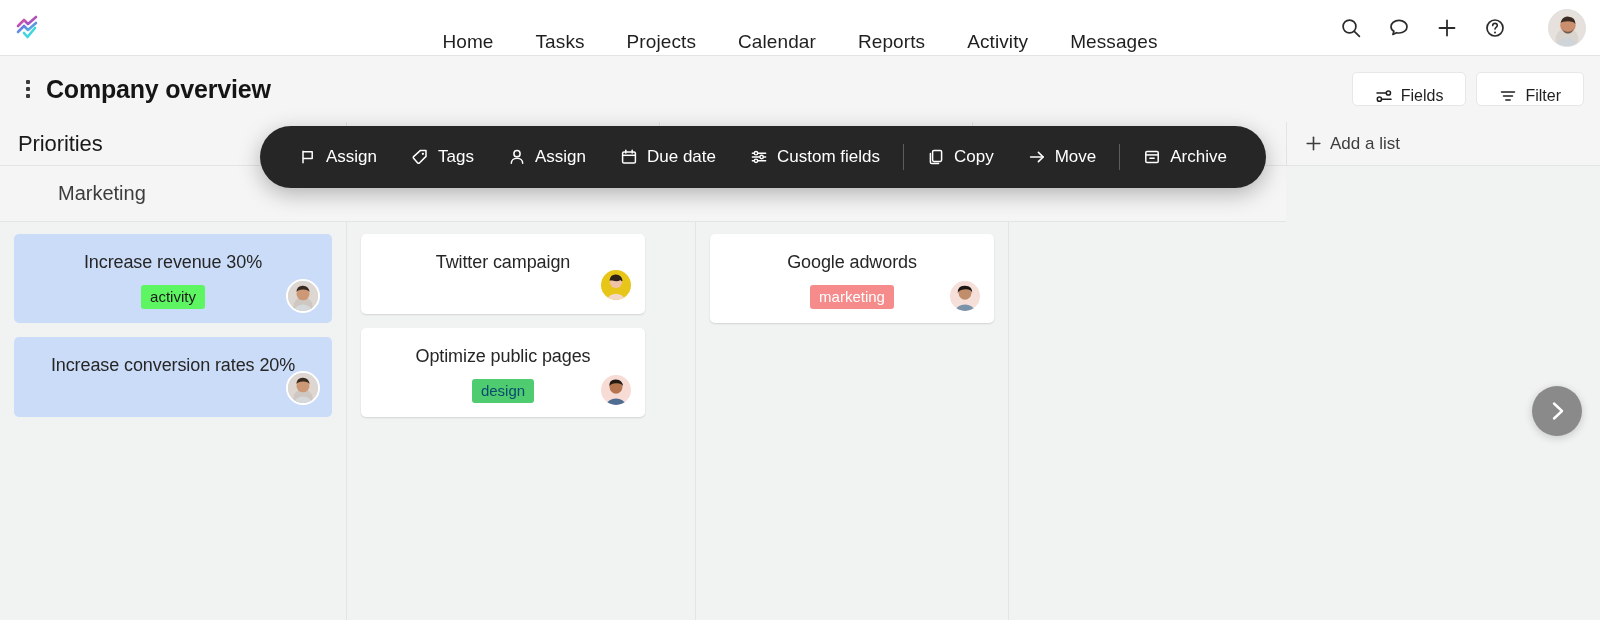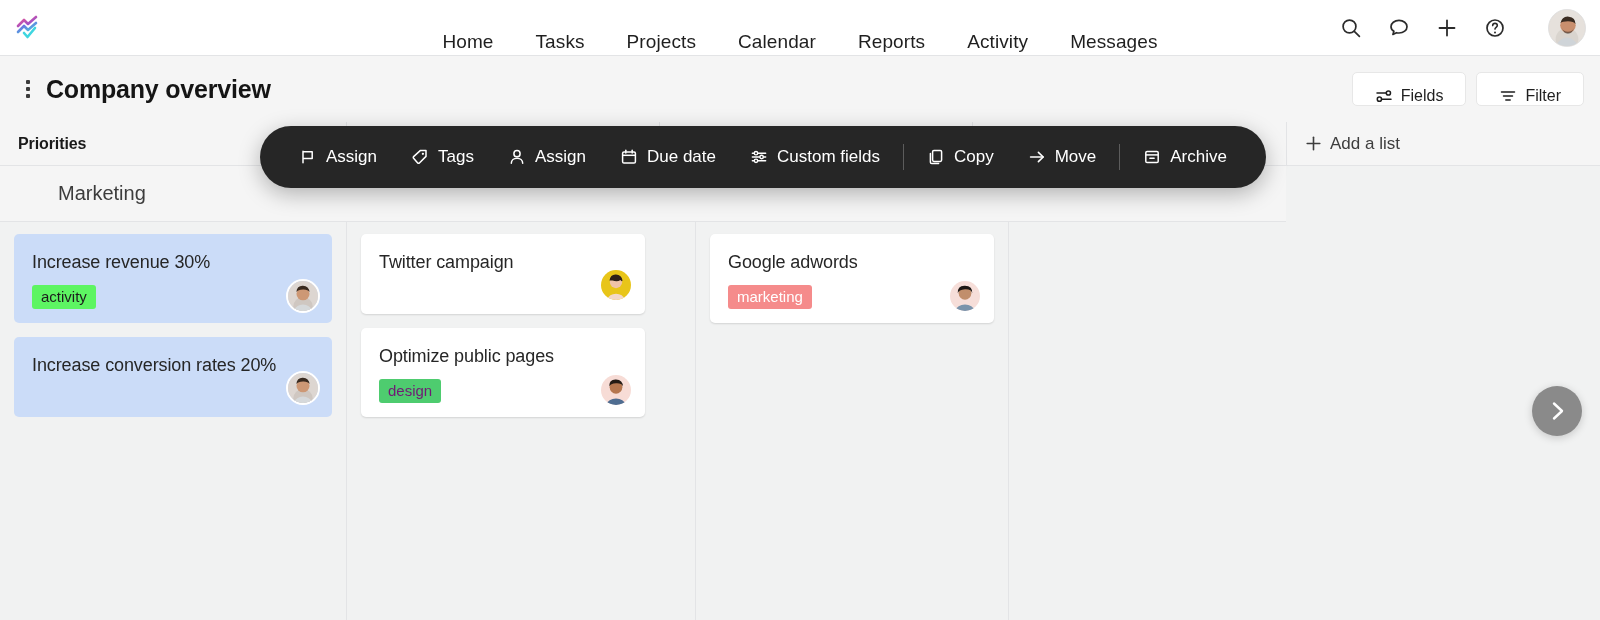--- a/index.html
+++ b/index.html
@@ -158,22 +158,22 @@
   .col-head {
     position: relative;
     display: flex;
     align-items: center;
     flex: 0 0 auto;
     border-left: 1px solid #e3e4e6;
     padding-left: 18px;
   }
   .col-head:first-child { border-left: none; }
   .col-head-label {
-    font-size: 16px;
-    font-weight: bold;
+    font-size: 22px;
+    font-weight: normal;
     color: #1a1a1a;
     letter-spacing: -0.1px;
   }
   .addlist {
     display: flex; align-items: center; gap: 8px;
     font-size: 17px;
     color: #3d3d3d;
     cursor: pointer;
     padding-left: 18px;
     border-left: 1px solid #e3e4e6;
@@ -209,39 +209,40 @@
 
   
   .card {
     position: relative;
     border-radius: 5px;
     margin-bottom: 14px;
     padding: 18px 18px 14px 18px;
     min-height: 84px;
     box-shadow: 0 1px 2px rgba(0,0,0,0.13);
     cursor: pointer;
+    text-align: center;
   }
   .card.white { background: #ffffff; }
   .card.blue  { background: #cbdcf8; box-shadow: none; }
   .card-title {
     font-size: 18px;
     color: #262626;
     line-height: 1.2;
     letter-spacing: -0.1px;
   }
   .card-tag {
     display: inline-block;
     margin-top: 11px;
     padding: 3px 9px;
     border-radius: 3px;
     font-size: 15px;
     line-height: 1.25;
   }
   .tag-activity  { background: #5df562; color: #1c1c1c; }
-  .tag-design    { background: #4ecc6f; color: #701a75; }
+  .tag-design    { background: #4ecc6f; color: #0c4a6e; }
   .tag-marketing { background: #f58b8b; color: #ffffff; }
   .card-avatar {
     position: absolute;
     right: 12px;
     bottom: 10px;
     width: 34px; height: 34px;
     border-radius: 50%;
     overflow: hidden;
     border: 2px solid #ffffff;
   }

